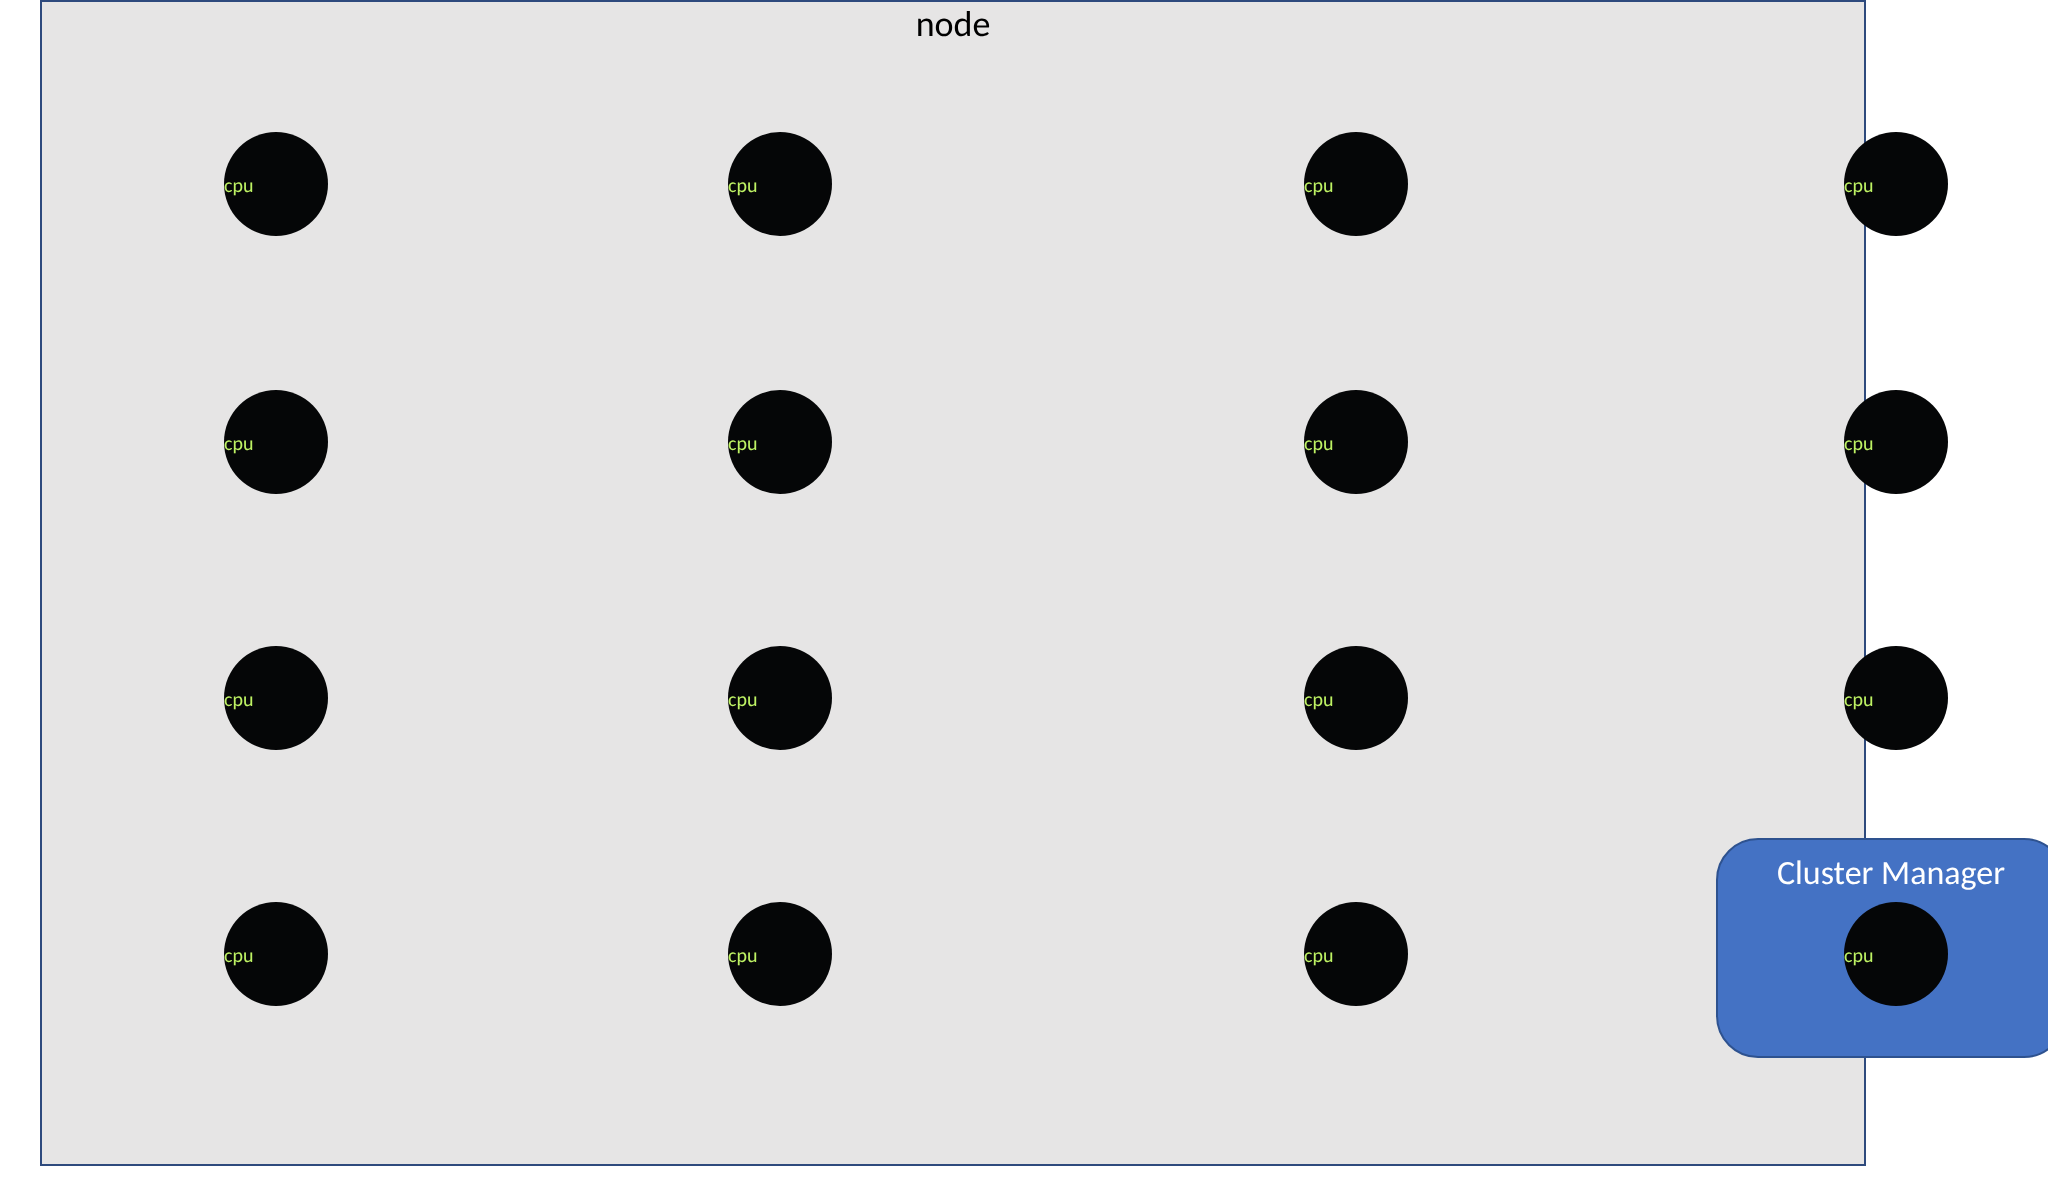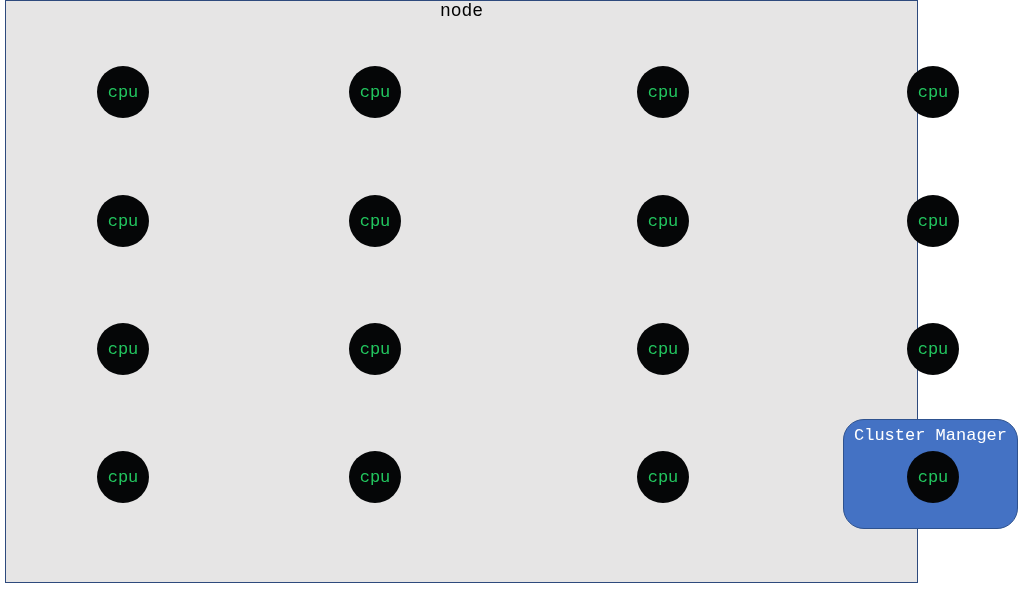--- a/index.html
+++ b/index.html
@@ -10,46 +10,44 @@
     body {
       width: 1024px;
       height: 589px;
       background: #ffffff;
       font-family: Calibri, Arial, sans-serif;
       position: relative;
     }
     .node-container {
       position: absolute;
       top: 0;
-      left: 5px;
+      left: 20px;
       width: 913px;
       height: 583px;
       background: #e6e5e5;
       border: 1.5px solid #2e4a7d;
-      font-family: Liberation Mono, monospace;
     }
     .node-title {
       position: absolute;
       top: 0px;
       left: 50%;
       transform: translateX(-50%);
       font-size: 18px;
       color: #000000;
     }
     .cpu-circle {
       position: absolute;
       width: 52px;
       height: 52px;
       border-radius: 50%;
       background: #050607;
-      color: #22c55e;
+      color: #bef264;
       display: flex;
       align-items: center;
-      justify-content: center;
-      font-size: 17px;
+      font-size: 10px;
     }
     .cluster-manager-box {
       position: absolute;
       background: #4472c4;
       border: 1.5px solid #2e528f;
     }
     .cluster-manager-title {
       position: absolute;
       top: 6px;
       left: 50%;

